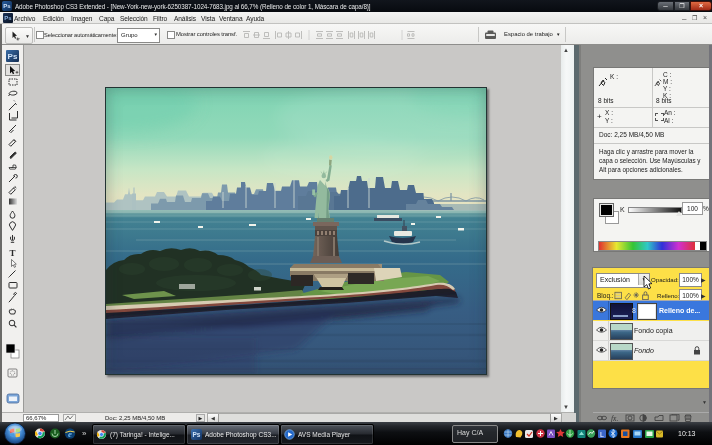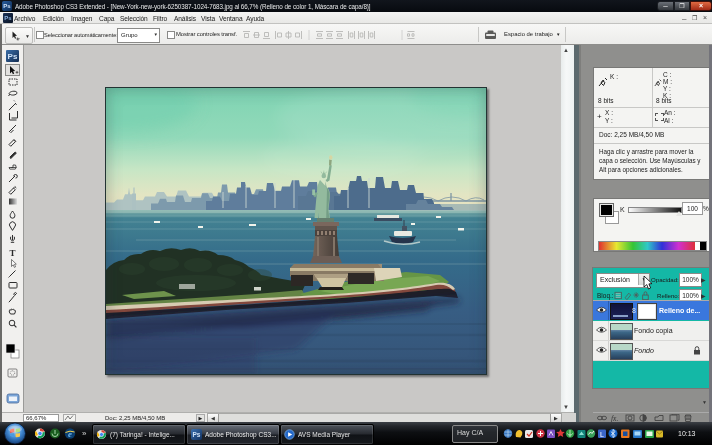--- a/index.html
+++ b/index.html
@@ -410,21 +410,21 @@
     <div class="tx" style="left:26px;top:7px;font-size:7px;color:#222;">K</div>
     <div class="abs" style="left:34px;top:8px;width:52px;height:4px;background:linear-gradient(to right,#fbfbfb,#111);border:1px solid #888;"></div>
     <div class="abs" style="left:82px;top:12px;width:0;height:0;border-left:3px solid transparent;border-right:3px solid transparent;border-bottom:5px solid #e8e8e6;"></div>
     <div class="abs" style="left:88px;top:3px;width:19px;height:11px;background:#fff;border:1px solid #999;font-size:6.5px;color:#222;text-align:center;line-height:11px;">100</div>
     <div class="tx" style="left:109px;top:6px;font-size:6.5px;color:#222;">%</div>
     <div class="abs" style="left:4px;top:42px;width:97px;height:8px;background:linear-gradient(to right,#e03030,#e8e832 18%,#35c435 35%,#2fc8c8 50%,#3030d8 65%,#d030d0 82%,#e03030);border:1px solid #888;"></div>
     <div class="abs" style="left:101px;top:42px;width:5px;height:8px;background:#fff;border:1px solid #888;border-left:0;"></div>
     <div class="abs" style="left:106px;top:42px;width:6px;height:8px;background:#000;border:1px solid #888;border-left:0;"></div>
   </div>
 
-  <div class="abs" style="left:11px;top:222px;width:118px;height:122px;background:#14b8a6;border:1px solid #787876;box-sizing:border-box;padding-left:12px;">
+  <div class="abs" style="left:11px;top:222px;width:118px;height:122px;background:#fde047;border:1px solid #787876;box-sizing:border-box;padding-left:12px;">
 
     <div class="abs" style="left:3px;top:5px;width:52px;height:13px;background:#fff;border:1px solid #8a8a88;">
       <div class="tx" style="left:3px;top:2px;font-size:7px;color:#1a1a1a;">Exclusión</div>
       <div class="abs" style="right:0;top:0;width:10px;height:11px;background:linear-gradient(#f2f2f1,#d8d8d6);border-left:1px solid #aaa;font-size:5px;color:#333;text-align:center;line-height:11px;">▼</div>
     </div>
     <svg class="abs" style="left:50px;top:8px;z-index:5;" width="11" height="15" viewBox="0 0 11 15">
         <path d="M1,0 L1,11 L3.8,8.6 L5.5,13 L7.6,12 L5.9,7.9 L9,7.6 Z" fill="#fff" stroke="#000" stroke-width="0.8"></path>
       </svg>
     <div class="tx" style="left:58px;top:8px;font-size:6.1px;color:#1a1a1a;">Opacidad:</div>
     <div class="abs" style="left:86px;top:5px;width:21px;height:12px;background:#fff;border:1px solid #8a8a88;font-size:6.5px;color:#1a1a1a;text-align:center;line-height:12px;">100%</div>

